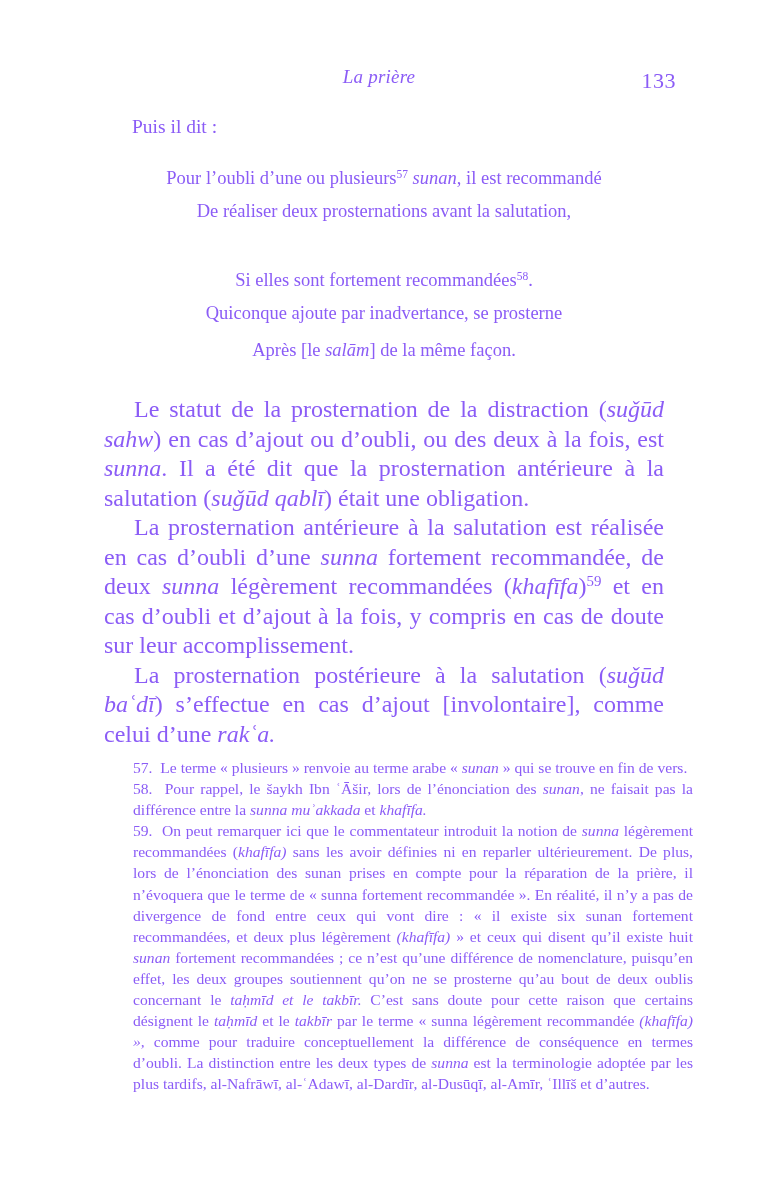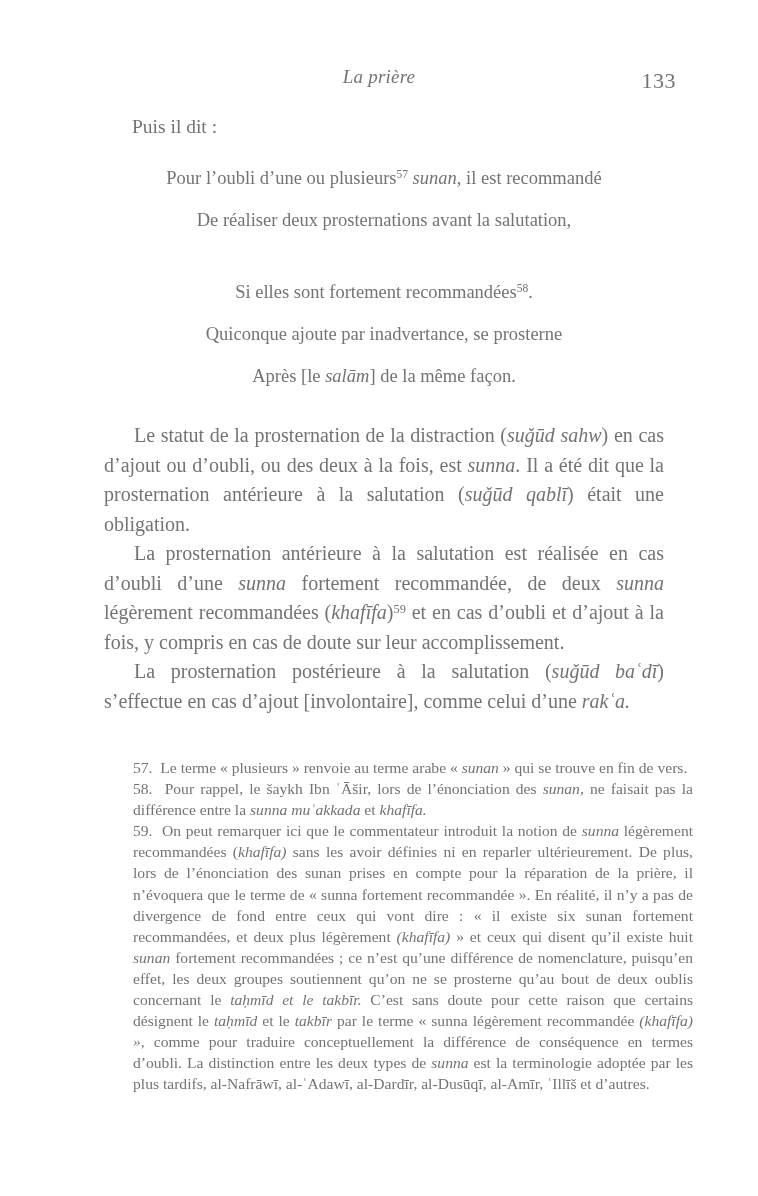--- a/index.html
+++ b/index.html
@@ -5,21 +5,21 @@
   html, body {
     margin: 0;
     padding: 0;
     background: #ffffff;
   }
   .page {
     position: relative;
     width: 758px;
     height: 1196px;
     background: #ffffff;
-    color: #737373;
+    color: #8b5cf6;
     font-family: "Liberation Serif", "DejaVu Serif", serif;
     overflow: hidden;
     box-sizing: border-box;
   }
 
   
   .running-head {
     position: absolute;
     left: 96px;
     right: 96px;
@@ -73,28 +73,28 @@
     margin: 0 0 2px 0;
   }
   .verse-arabic .hemistich-gap {
     display: inline-block;
     width: 44px;
   }
   .verse-fr {
     text-align: center;
     font-size: 18.5px;
     line-height: 29px;
-    margin: 13px;
+    margin: 4px;
   }
   .verse-gap-sm { height: 8px; }
 
   
   .prose {
     margin: 0;
-    font-size: 20px;
+    font-size: 24px;
     line-height: 29.5px;
     text-align: justify;
     text-justify: inter-word;
     text-indent: 30px;
     hyphens: manual;
   }
   .prose + .prose { margin-top: 0; }
   .prose-first { margin-top: 30px; }
 
   

